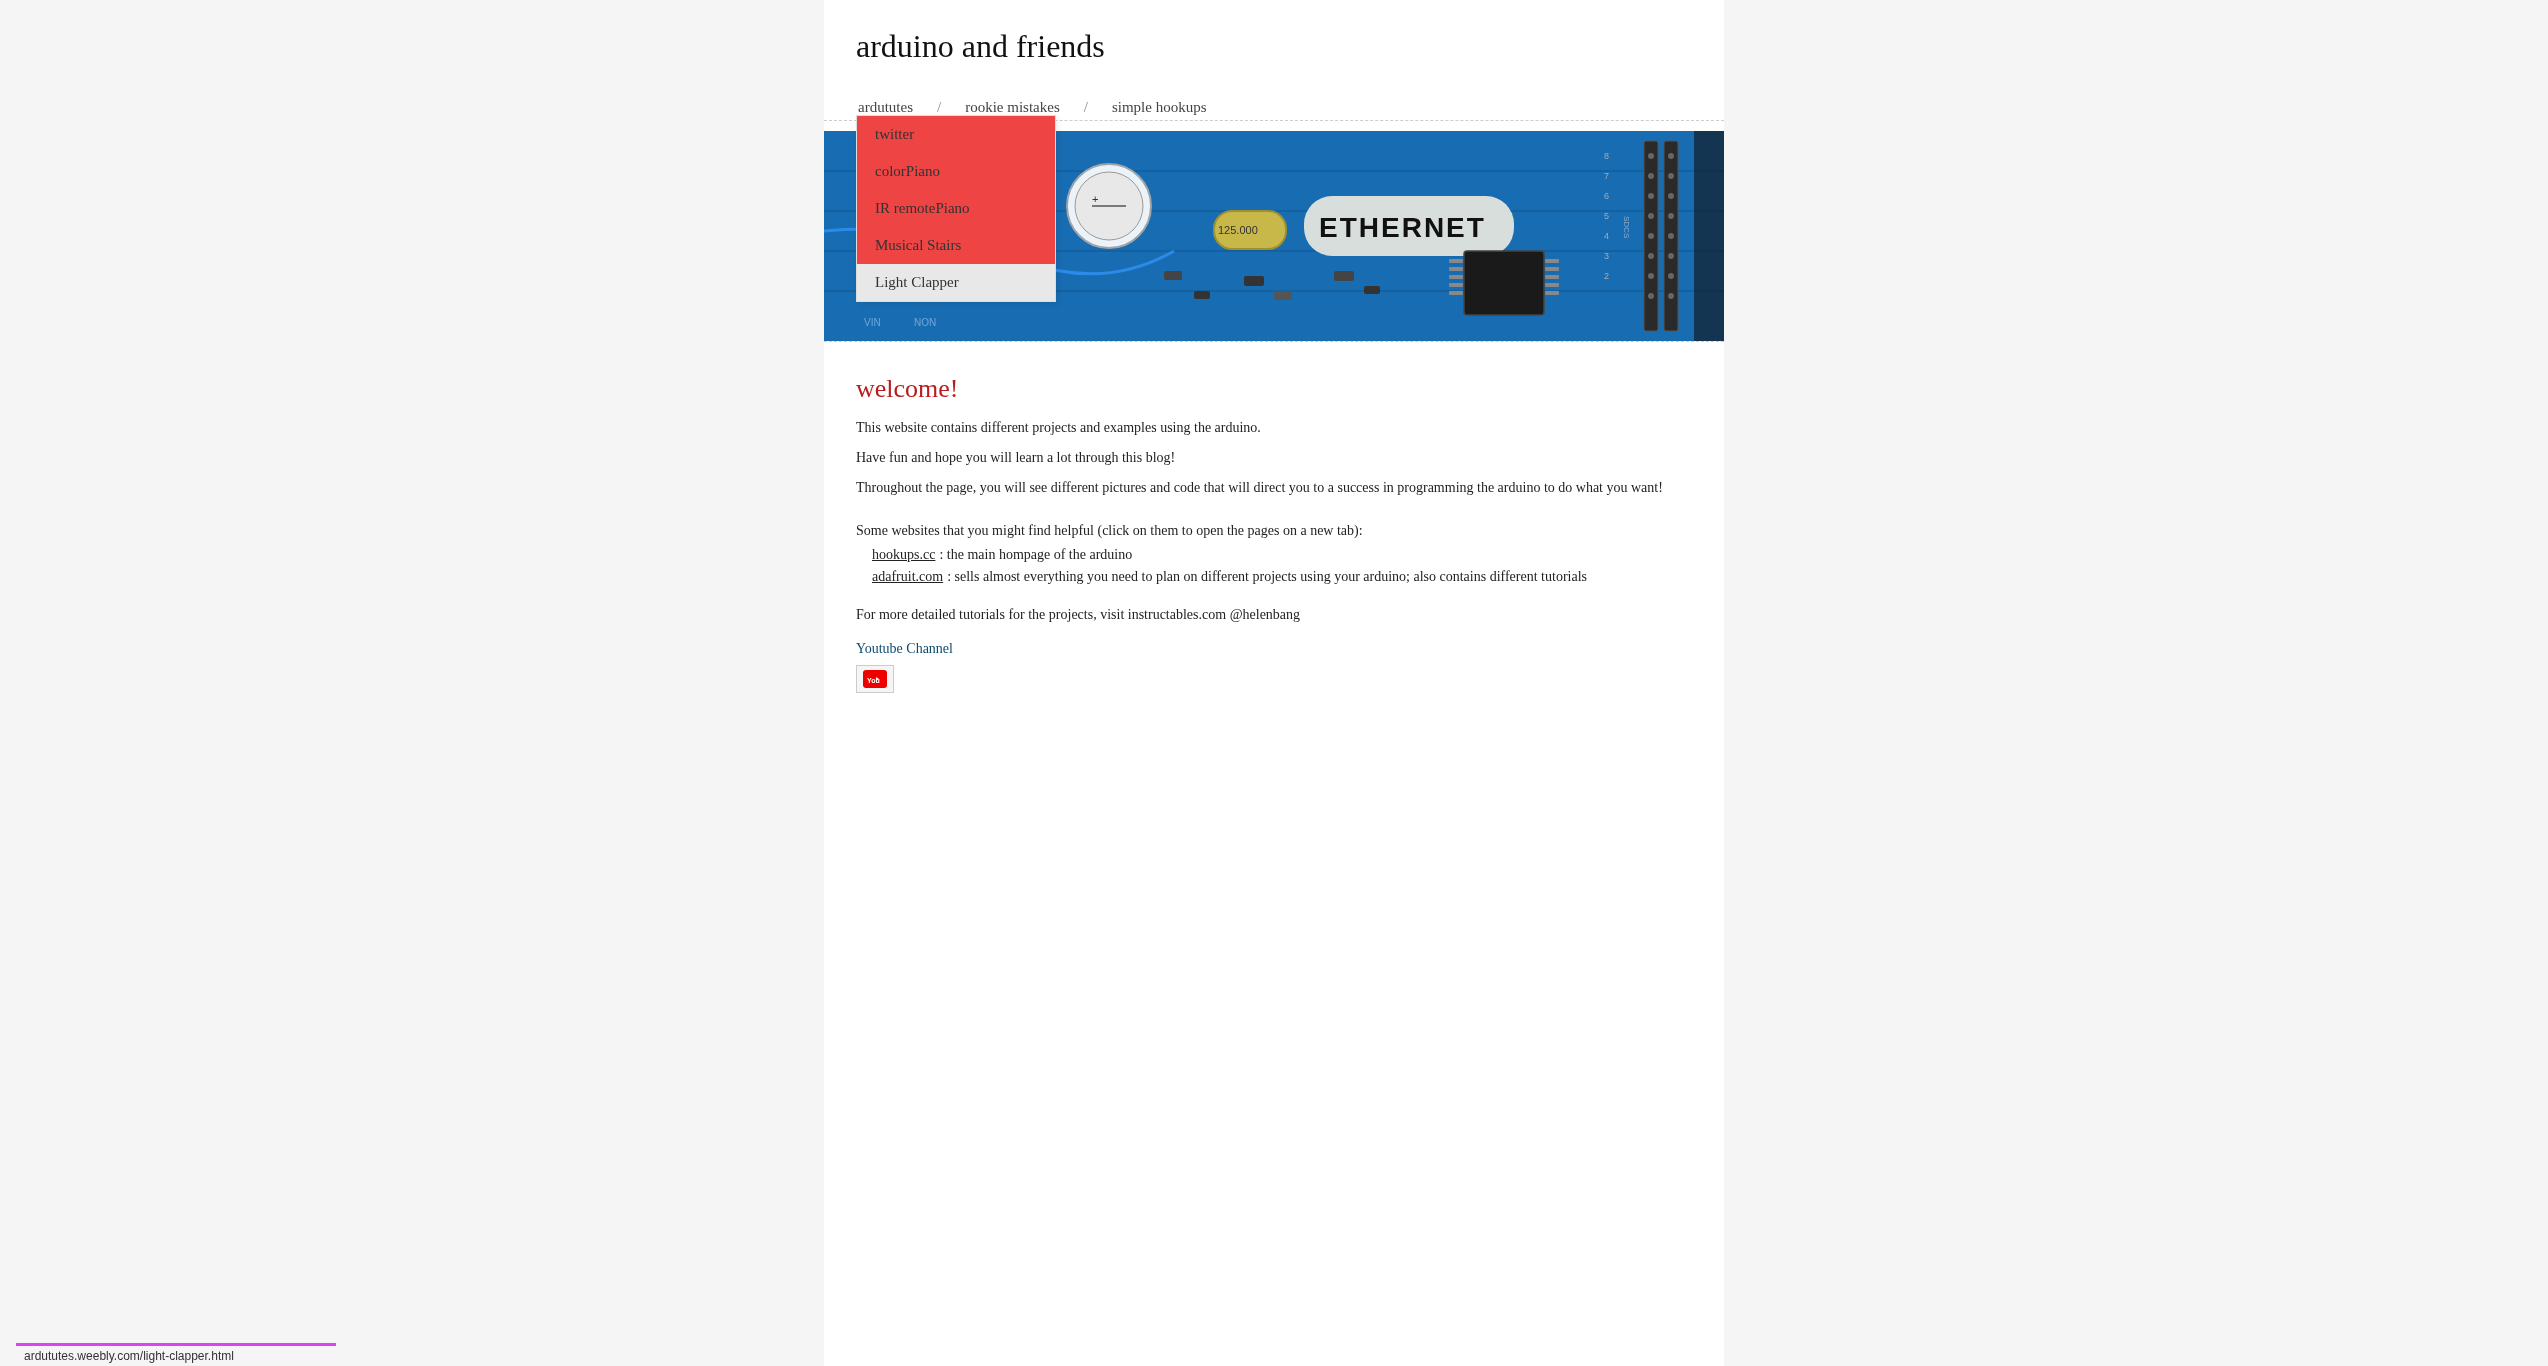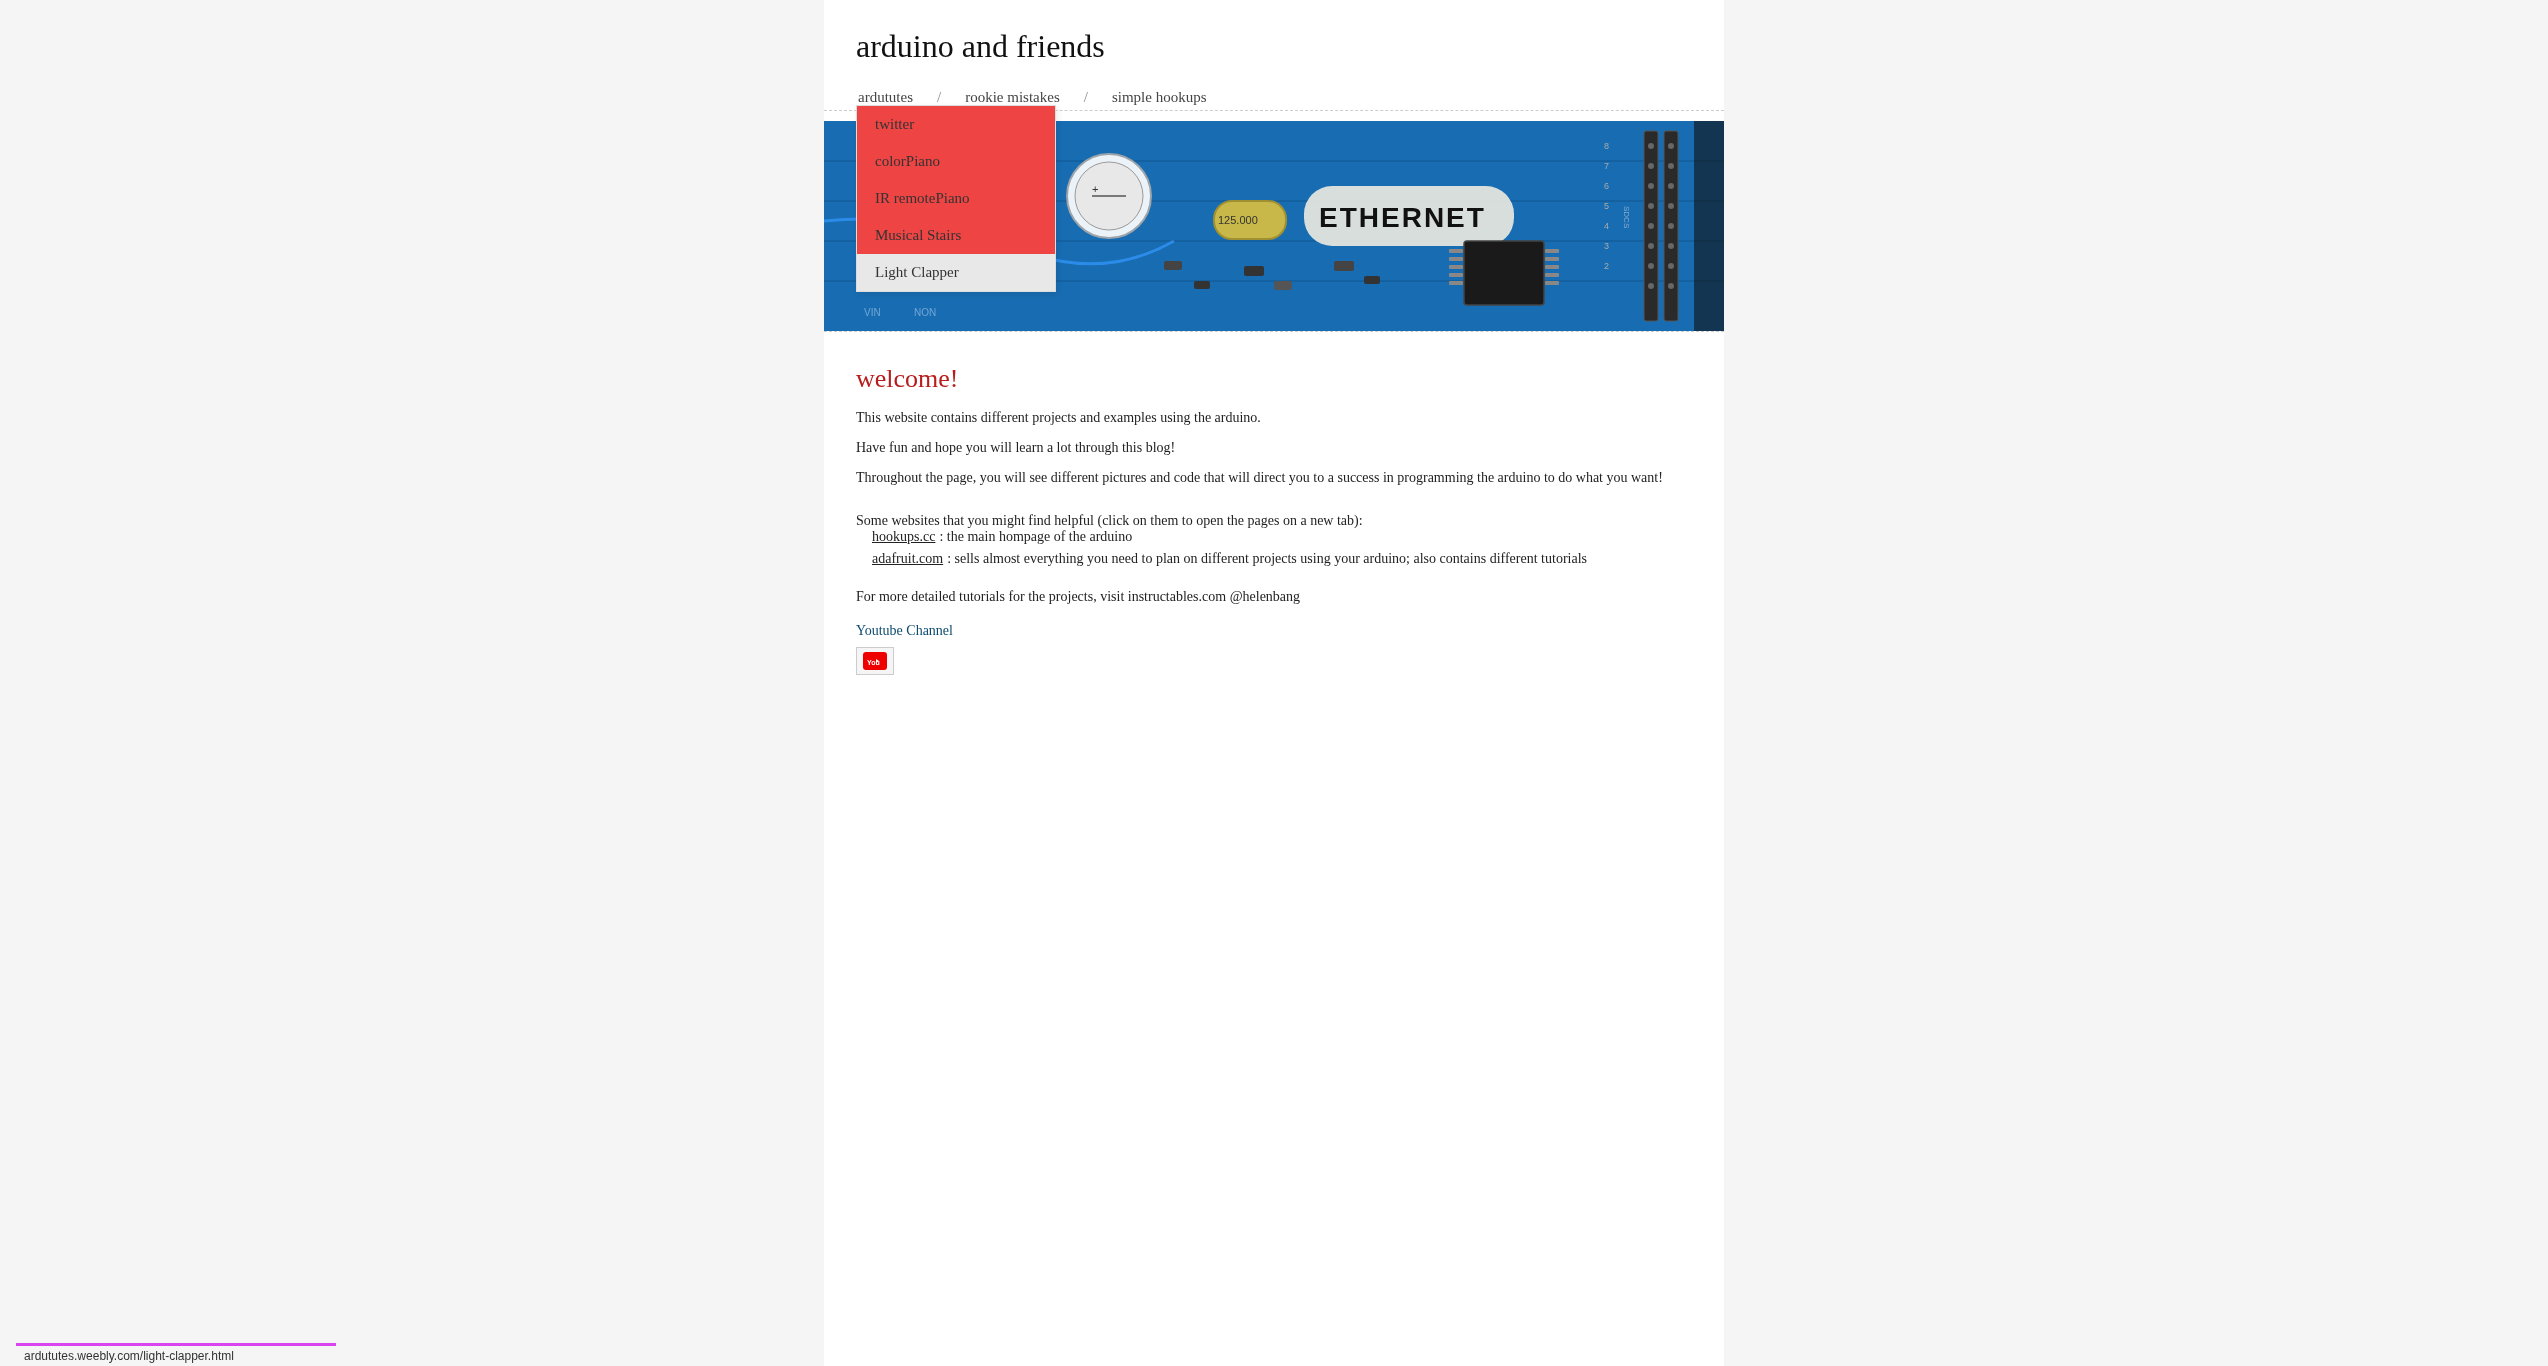--- a/index.html
+++ b/index.html
@@ -20,21 +20,21 @@
 
     .header {
       padding: 28px 32px 0 32px;
     }
 
     .site-title {
       font-family: Georgia, serif;
       font-size: 32px;
       font-weight: normal;
       color: #111;
-      margin-bottom: 10px;
+      margin-bottom: 20px;
     }
 
     .nav-bar {
       display: flex;
       align-items: center;
       gap: 12px;
       padding: 10px 0 0 0;
       position: relative;
     }
 
@@ -117,20 +117,21 @@
       margin-bottom: 6px;
     }
 
     .resources-section {
       margin-top: 24px;
     }
 
     .resources-intro {
       font-size: 14px;
       color: #222;
+      margin-bottom: 8px;
     }
 
     .resource-row {
       display: flex;
       align-items: baseline;
       gap: 0;
       margin-bottom: 6px;
       font-size: 14px;
     }
 

